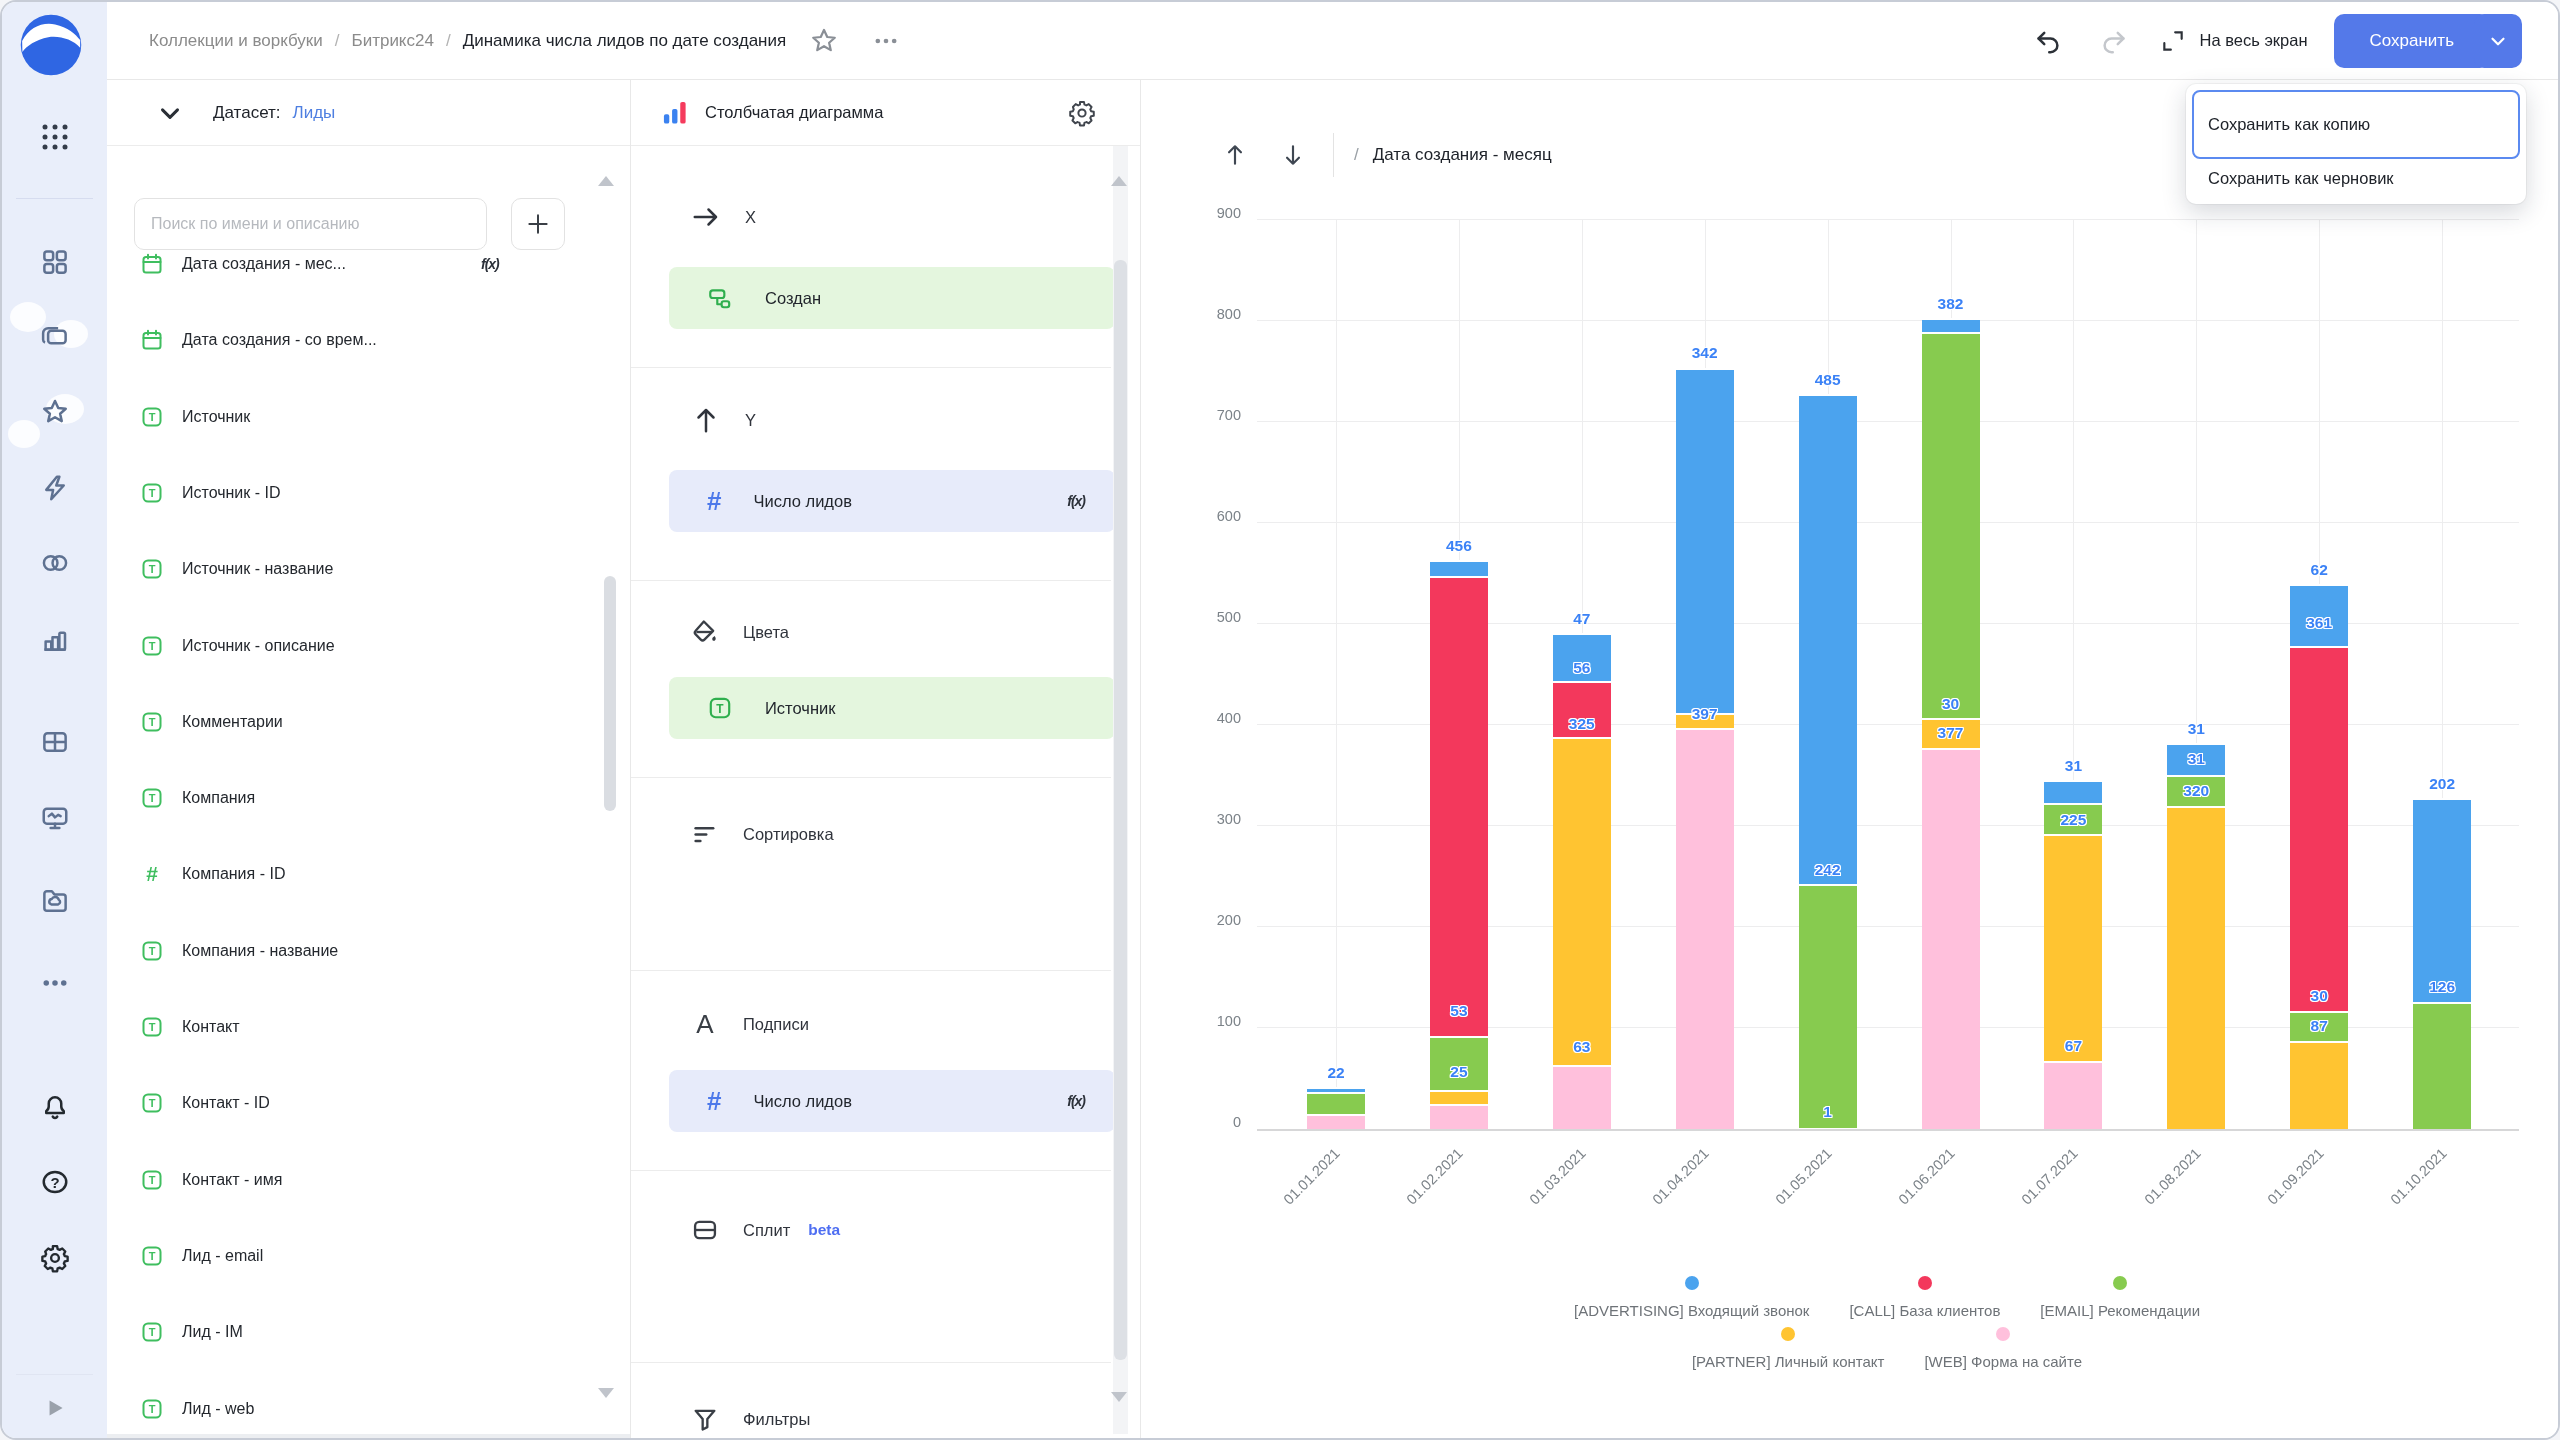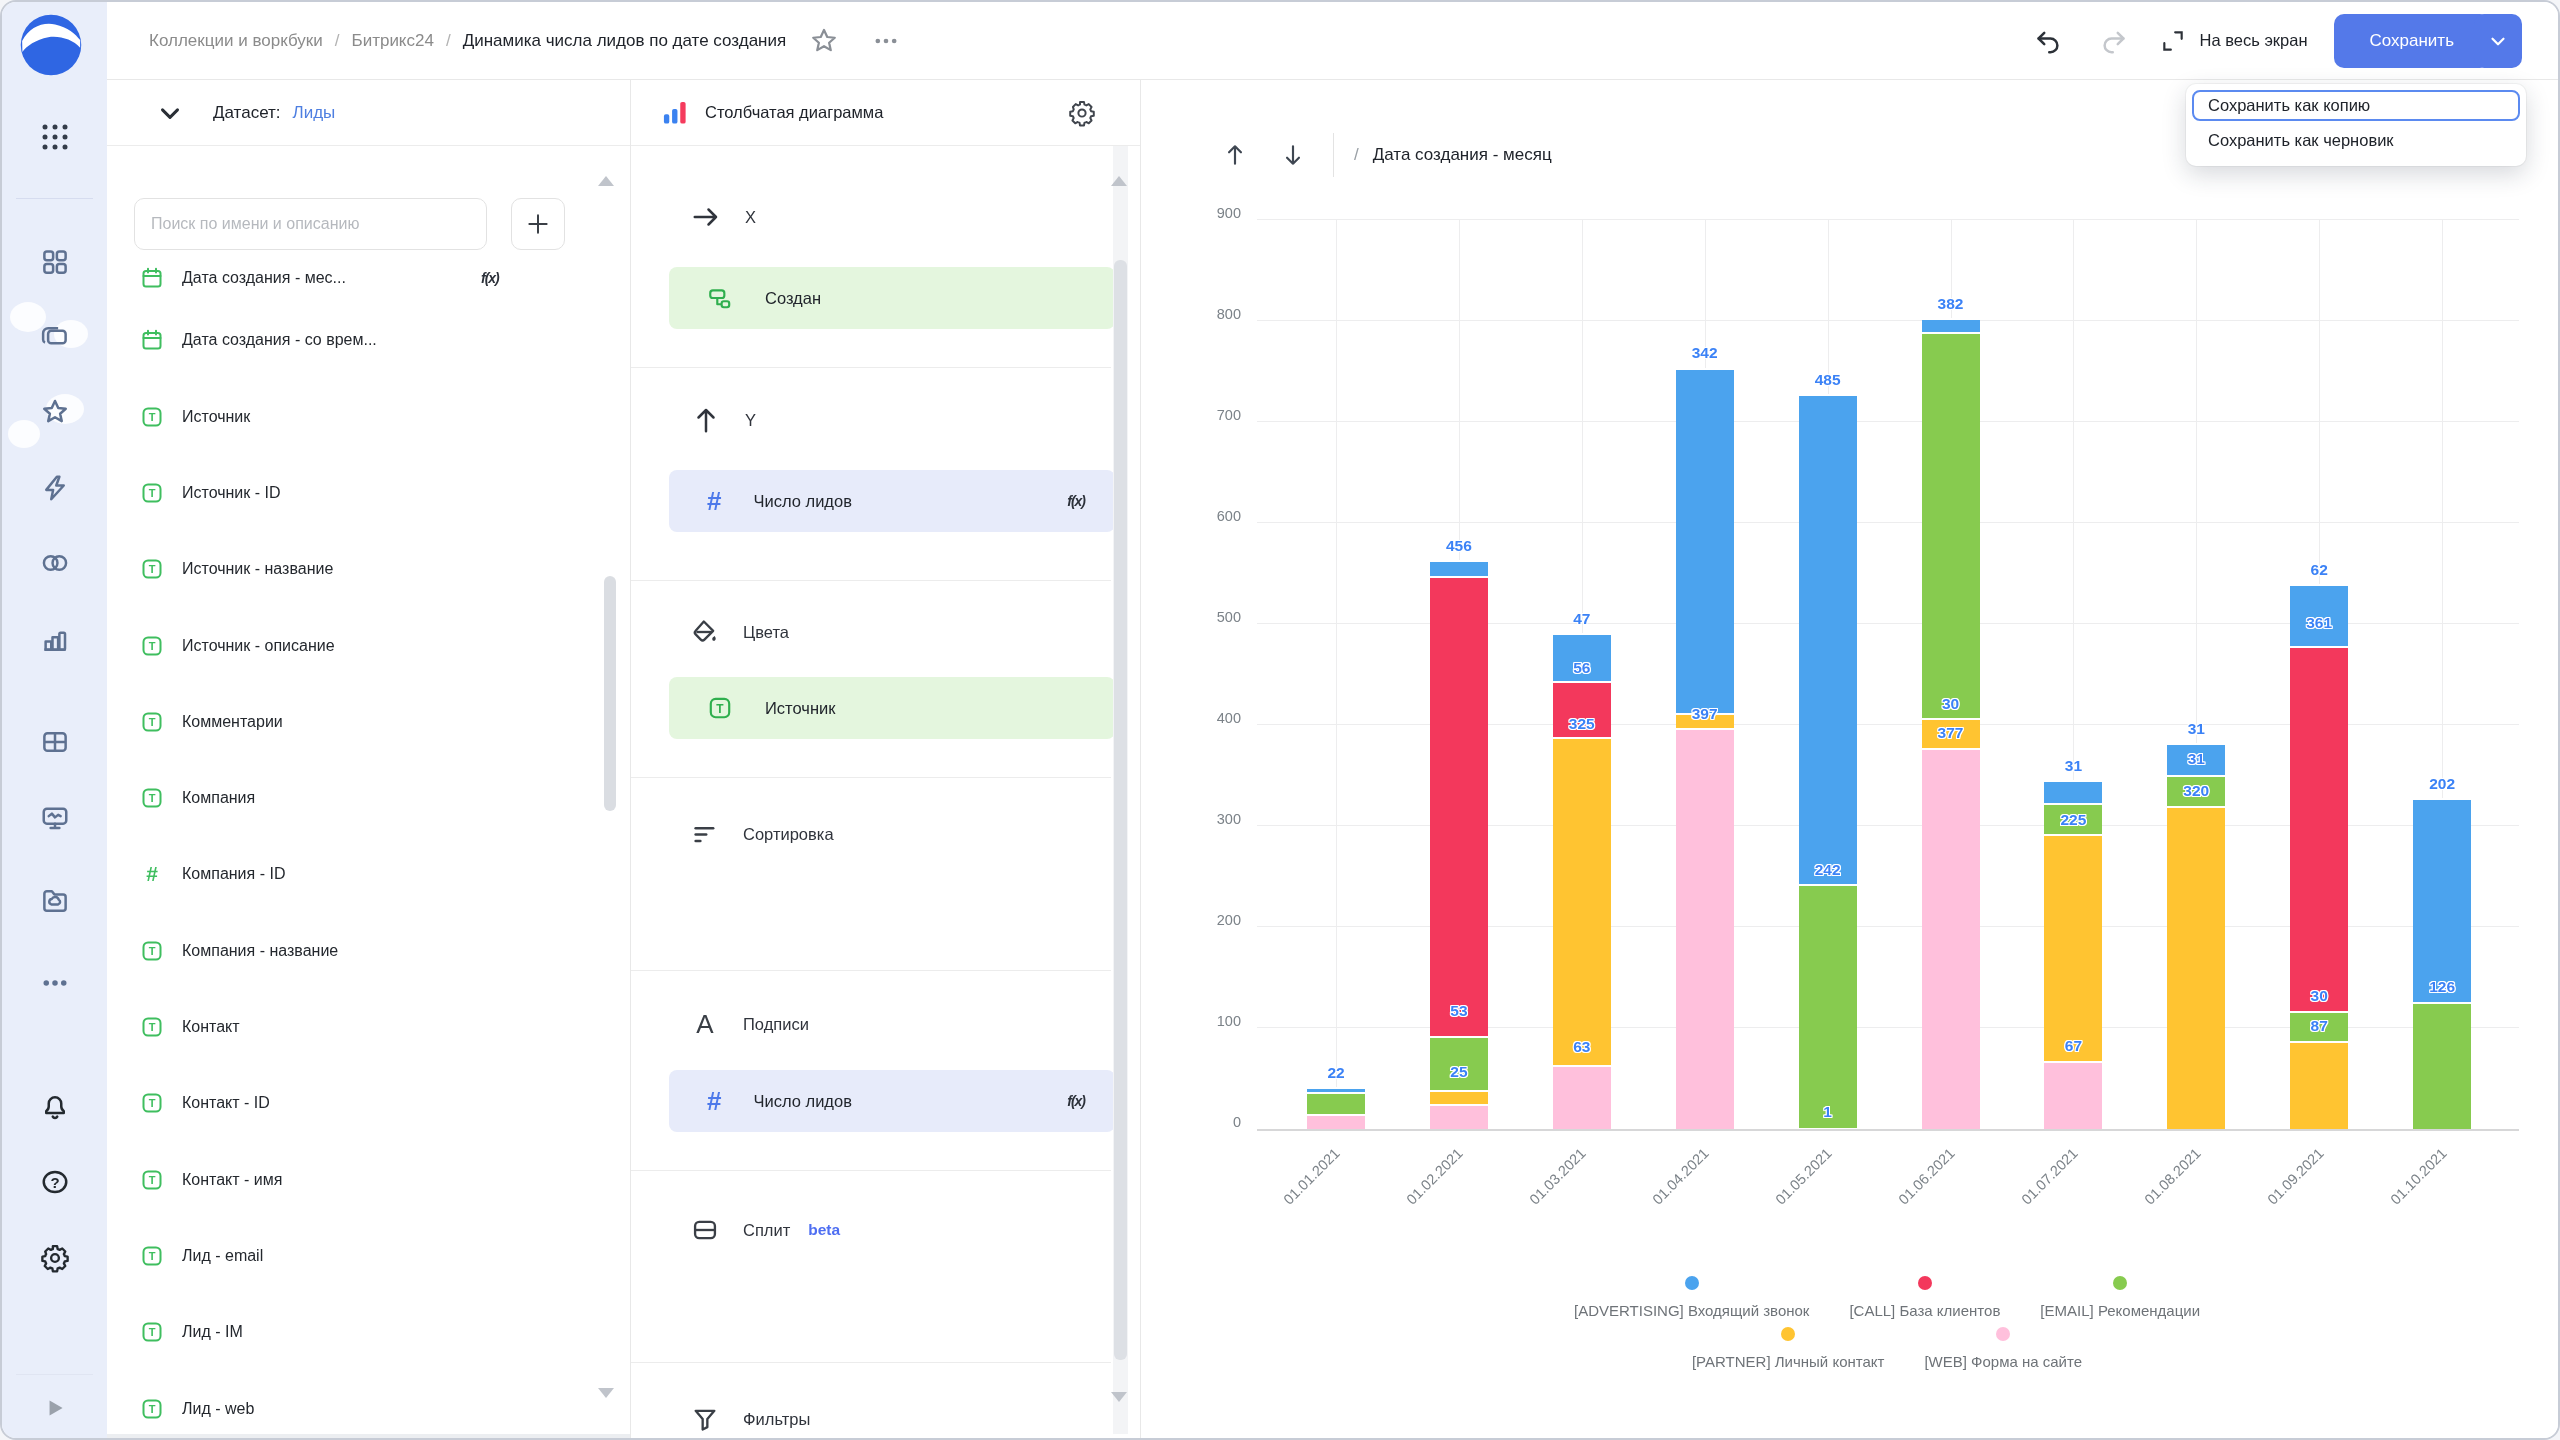--- a/index.html
+++ b/index.html
@@ -19,21 +19,21 @@
   .crumb-sep{color:#b3b3b3;margin:0 12px;}
   .crumb-current{color:#20242b;}
   .tb-icon{display:flex;align-items:center;justify-content:center;width:40px;height:40px;cursor:pointer;}
   .tb-right{position:absolute;right:36px;display:flex;align-items:center;gap:26px;}
   .fullscreen{display:flex;align-items:center;gap:14px;color:#20242b;font-size:16.5px;cursor:pointer;}
   .btn-save{height:54px;padding:0 36px;border:none;border-radius:10px;background:#5479e9;color:#fff;font-size:17px;font-family:inherit;cursor:pointer;}
   .btn-chev{height:54px;width:48px;border:none;border-radius:10px;background:#5479e9;display:flex;align-items:center;justify-content:center;cursor:pointer;margin-left:-16px;}
   
   .save-menu{position:absolute;top:82px;left:2184px;width:340px;background:#fff;border-radius:10px;box-shadow:0 8px 24px rgba(30,40,60,.18),0 0 0 1px rgba(0,0,0,.04);padding:6px;z-index:50;}
   .save-menu-item{font-size:16.5px;color:#20242b;padding:10px 16px;border-radius:8px;cursor:pointer;}
-  .save-menu-item.focused{border:2.5px solid #5b8af0;padding:4px 14px;}
+  .save-menu-item.focused{border:2.5px solid #5b8af0;padding:23px 14px;}
   
   .ds-panel{position:absolute;left:105px;top:78px;width:524px;height:1362px;background:#fff;border-right:1px solid #e8e8e8;}
   .ds-header{position:absolute;left:0;top:0;right:0;height:66px;border-bottom:1px solid #ececec;display:flex;align-items:center;}
   .ds-header .chev{margin-left:48px;cursor:pointer;display:flex;}
   .ds-label{margin-left:28px;font-size:17px;color:#20242b;text-align:center;}
   .ds-name{margin-left:12px;font-size:17px;color:#4e7fe1;cursor:pointer;}
   .ds-list{position:absolute;left:0;top:66px;right:0;bottom:0;overflow:hidden;}
   .ds-search{position:absolute;left:27px;top:52px;width:353px;height:52px;border:1.5px solid #e2e2e2;border-radius:10px;font-size:16px;padding:0 16px;color:#24282e;font-family:inherit;background:#fff;outline:none;}
   .ds-search::placeholder{color:#b6b9be;}
   .ds-add{position:absolute;left:404px;top:52px;width:54px;height:52px;border:1.5px solid #e2e2e2;border-radius:10px;background:#fff;display:flex;align-items:center;justify-content:center;cursor:pointer;}
@@ -277,21 +277,21 @@
     </div>
     <div class="ds-list" id="ds-list">
       <div class="scroll-tri tri-up" style="left:491px;top:30px;"></div>
       <input class="ds-search" placeholder="Поиск по имени и описанию" style="">
       <button class="ds-add">
         <svg width="26" height="26" viewBox="0 0 24 24" fill="none" stroke="#3a3f46" stroke-width="1.8" stroke-linecap="round">
             <path d="M12 4 V20 M4 12 H20"></path>
           </svg>
       </button>
       <div id="ds-rows">
-          <div class="ds-row" style="top: 132px;">
+          <div class="ds-row" style="top: 118px;">
             <span class="f-icon">
               <svg width="24" height="24" viewBox="0 0 24 24" fill="none" stroke="#3fbe5f" stroke-width="2" stroke-linecap="round">
                 <rect x="3.5" y="5" width="17" height="15.5" rx="2.5"></rect>
                 <path d="M3.5 10 H20.5 M8 2.8 V6.5 M16 2.8 V6.5"></path>
               </svg>
             </span>
     <span class="f-label">Дата создания - мес...</span>
     <span class="fx">f(x)</span>
           </div>
           <div class="ds-row" style="top: 194.3px;">

